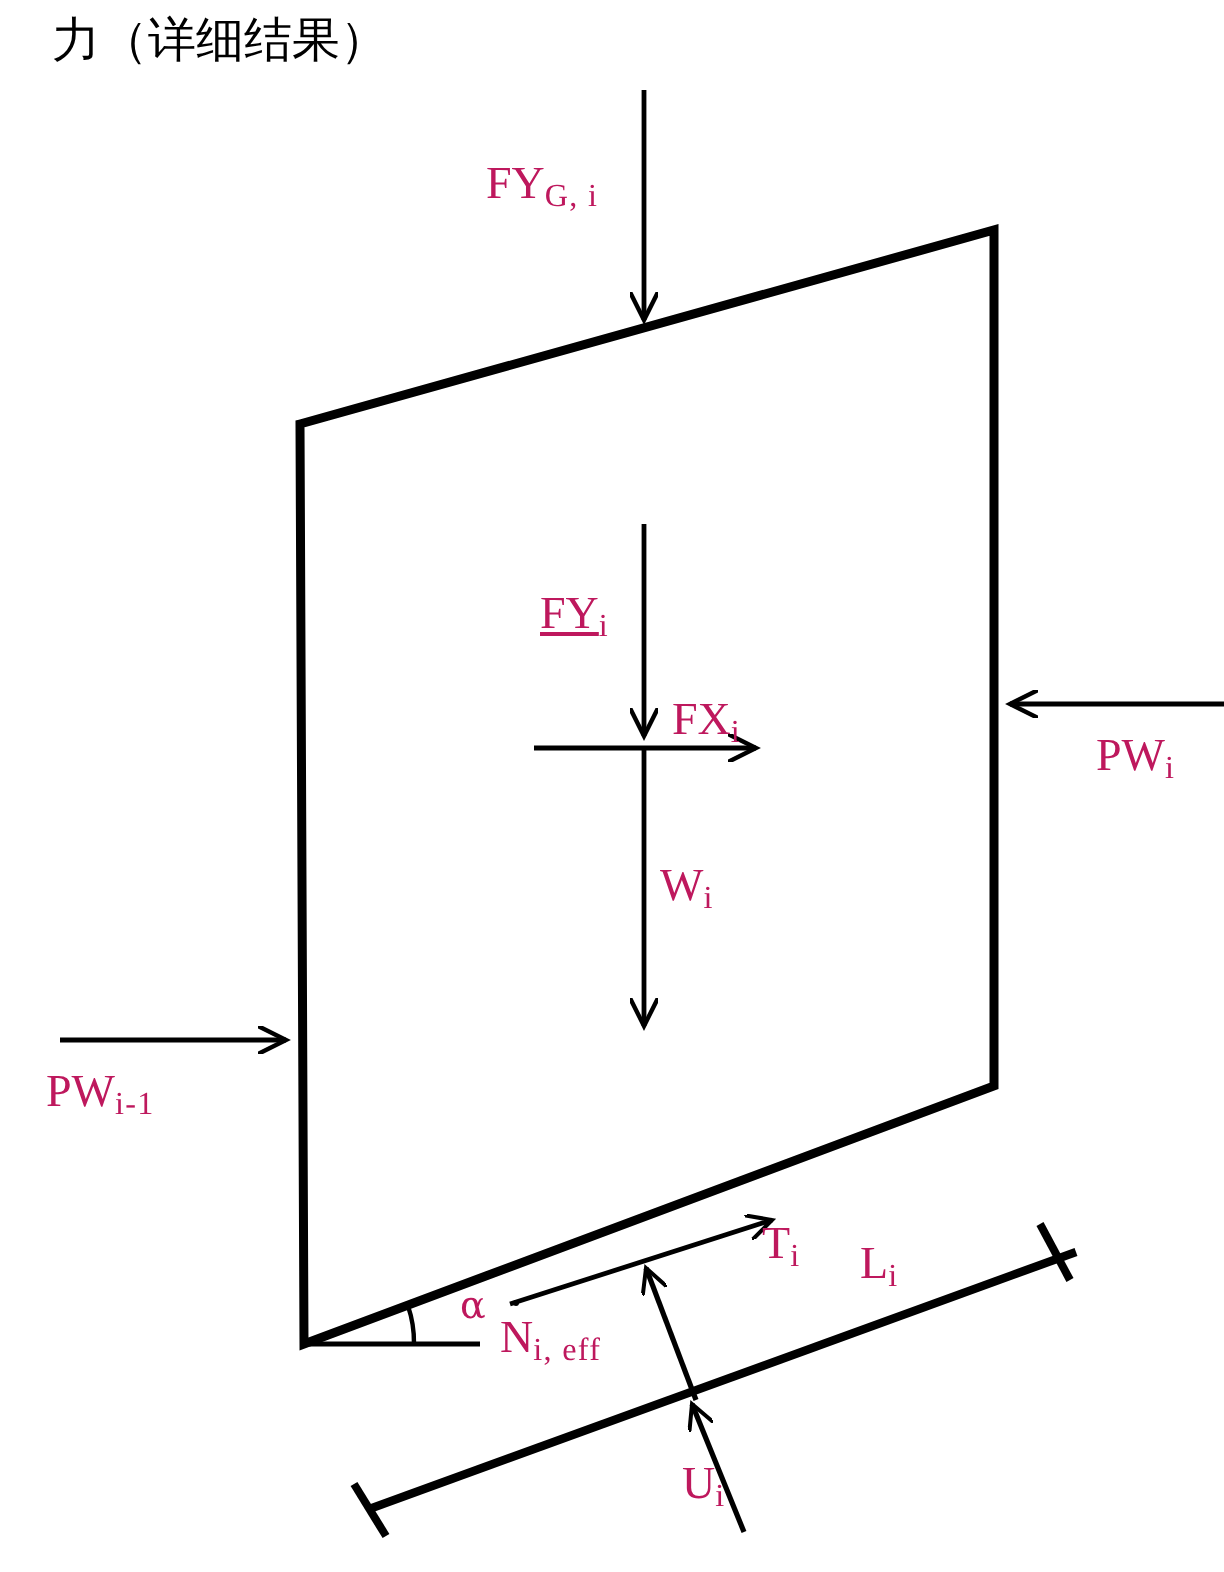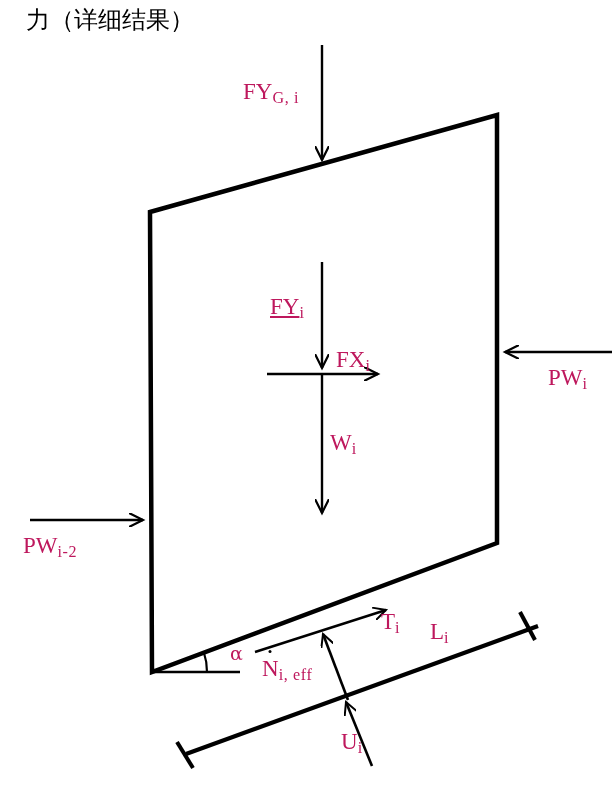--- a/index.html
+++ b/index.html
@@ -144,25 +144,25 @@
   <div class="lbl" style="left:243px; top:80px;"><span>FY</span><sub>G, i</sub></div>
 
   <div class="lbl" style="left:270px; top:295px;text-decoration:underline;"><span>FY</span><sub>i</sub></div>
 
   <div class="lbl" style="left:336px; top:348px;"><span>FX</span><sub>i</sub></div>
 
   <div class="lbl" style="left:330px; top:431px;"><span>W</span><sub>i</sub></div>
 
   <div class="lbl" style="left:548px; top:366px;"><span>PW</span><sub>i</sub></div>
 
-  <div class="lbl" style="left:23px; top:534px;"><span>PW</span><sub>i-2</sub></div>
+  <div class="lbl" style="left:23px; top:534px;"><span>PW</span><sub>i-1</sub></div>
 
   <div class="lbl" style="left:381px; top:610px;"><span>T</span><sub>i</sub></div>
 
-  <div class="lbl" style="left:250px; top:657px;margin-left:12px;"><span class="dotacc">N</span><sub>i, eff</sub></div>
+  <div class="lbl" style="left:250px; top:657px;"><span class="dotacc">N</span><sub>i, eff</sub></div>
 
   <div class="lbl" style="left:324px; top:730px;margin-left:17px;"><span>U</span><sub>i</sub></div>
 
   <div class="lbl" style="left:430px; top:620px;"><span>L</span><sub>i</sub></div>
 
   <div class="lbl alpha" style="left:230px; top:644px;">α</div>
 
 </div>
 
 </body></html>

